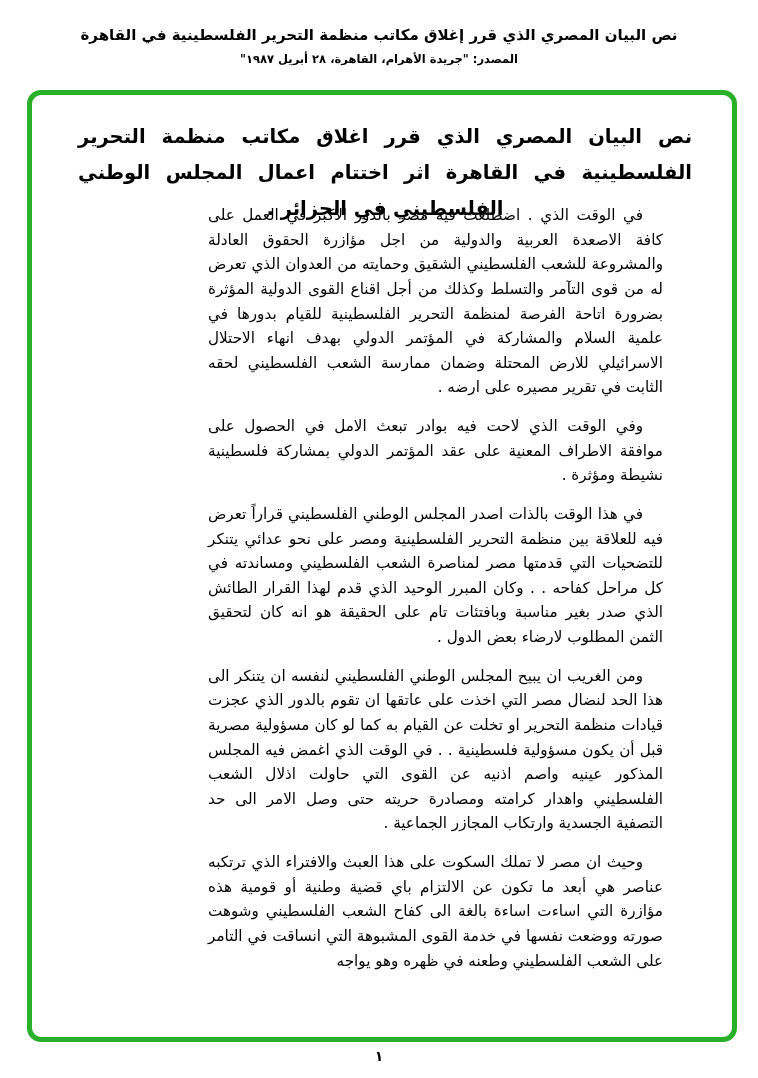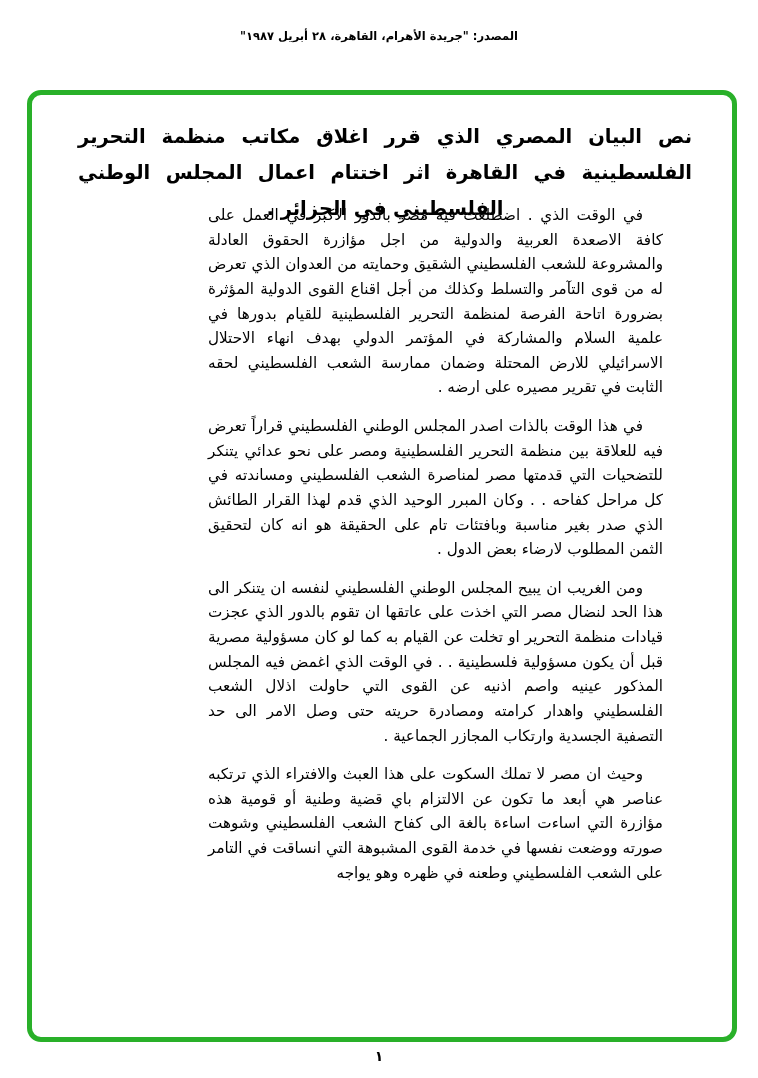--- a/index.html
+++ b/index.html
@@ -75,26 +75,28 @@
     text-align: center;
     font-size: 14px;
     font-weight: bold;
     direction: rtl;
   }
 </style>
 </head>
 <body>
 
 <div class="page-header">
+  <div class="title">نص البيان المصري الذي قرر إغلاق مكاتب منظمة التحرير الفلسطينية في القاهرة</div>
   <div class="source">المصدر:  "جريدة الأهرام، القاهرة، ٢٨ أبريل ١٩٨٧"</div>
 </div>
 
 <div class="doc-frame">
   <div class="doc-heading">نص البيان المصري الذي قرر اغلاق مكاتب منظمة التحرير الفلسطينية في القاهرة اثر اختتام اعمال المجلس الوطني الفلسطيني في الجزائر .</div>
   <div class="doc-body">
     <p>في الوقت الذي . اضطلعت فيه مصر بالدور الاكبر في العمل على كافة الاصعدة العربية والدولية من اجل مؤازرة الحقوق العادلة والمشروعة للشعب الفلسطيني الشقيق وحمايته من العدوان الذي تعرض له من قوى التآمر والتسلط وكذلك من أجل اقناع القوى الدولية المؤثرة بضرورة اتاحة الفرصة لمنظمة التحرير الفلسطينية للقيام بدورها في علمية السلام والمشاركة في المؤتمر الدولي بهدف انهاء الاحتلال الاسرائيلي للارض المحتلة وضمان ممارسة الشعب الفلسطيني لحقه الثابت في تقرير مصيره على ارضه .</p>
+    <p>وفي الوقت الذي لاحت فيه بوادر تبعث الامل في الحصول على موافقة الاطراف المعنية على عقد المؤتمر الدولي بمشاركة فلسطينية نشيطة ومؤثرة .</p>
     <p>في هذا الوقت بالذات اصدر المجلس الوطني الفلسطيني قراراً تعرض فيه للعلاقة بين منظمة التحرير الفلسطينية ومصر على نحو عدائي يتنكر للتضحيات التي قدمتها مصر لمناصرة الشعب الفلسطيني ومساندته في كل مراحل كفاحه . . وكان المبرر الوحيد الذي قدم لهذا القرار الطائش الذي صدر بغير مناسبة وبافتئات تام على الحقيقة هو انه كان لتحقيق الثمن المطلوب لارضاء بعض الدول .</p>
     <p>ومن الغريب ان يبيح المجلس الوطني الفلسطيني لنفسه ان يتنكر الى هذا الحد لنضال مصر التي اخذت على عاتقها ان تقوم بالدور الذي عجزت قيادات منظمة التحرير او تخلت عن القيام به كما لو كان مسؤولية مصرية قبل أن يكون مسؤولية فلسطينية . . في الوقت الذي اغمض فيه المجلس المذكور عينيه واصم اذنيه عن القوى التي حاولت اذلال الشعب الفلسطيني واهدار كرامته ومصادرة حريته حتى وصل الامر الى حد التصفية الجسدية وارتكاب المجازر الجماعية .</p>
     <p>وحيث ان مصر لا تملك السكوت على هذا العبث والافتراء الذي ترتكبه عناصر هي أبعد ما تكون عن الالتزام باي قضية وطنية أو قومية هذه مؤازرة التي اساءت اساءة بالغة الى كفاح الشعب الفلسطيني وشوهت صورته ووضعت نفسها في خدمة القوى المشبوهة التي انساقت في التامر على الشعب الفلسطيني وطعنه في ظهره وهو يواجه</p>
   </div>
 </div>
 
 <div class="page-number">١</div>
 
 </body></html>

